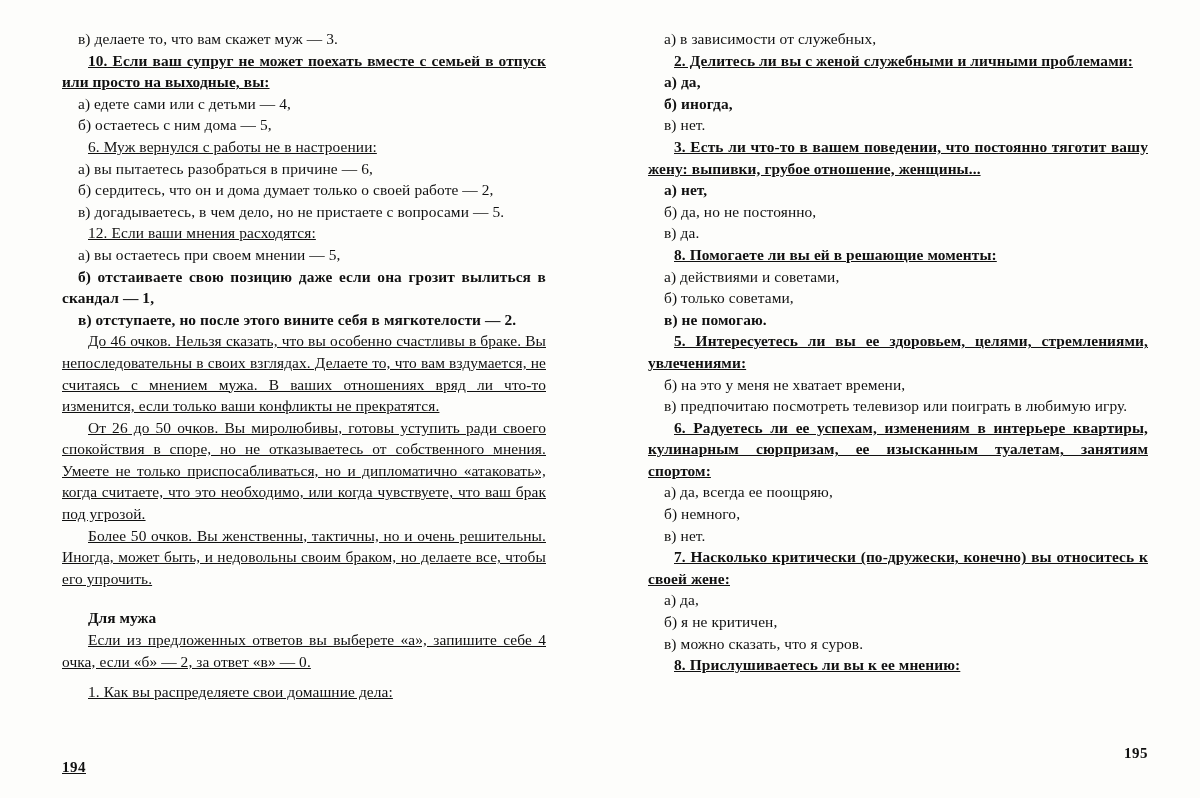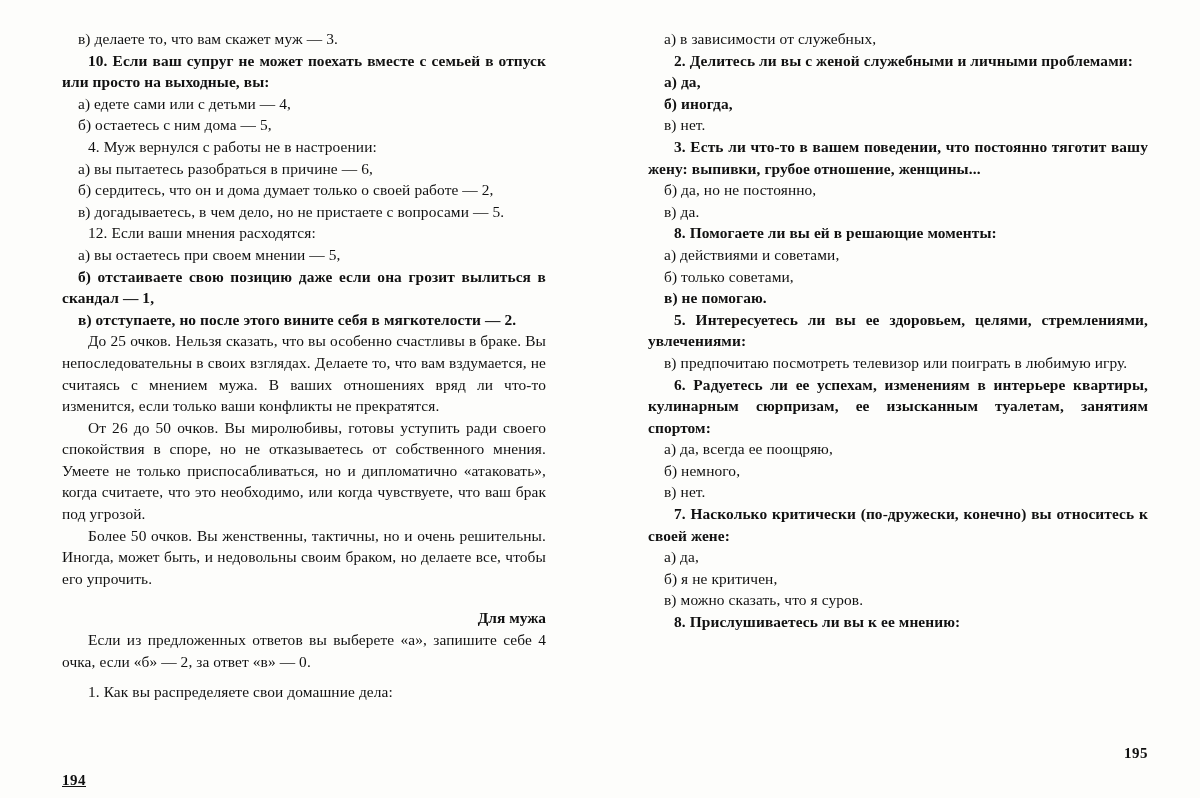--- a/index.html
+++ b/index.html
@@ -45,78 +45,78 @@
   .para {
     margin: 0 0 0 0;
     font-size: 15.4px;
     line-height: 21.6px;
     text-align: justify;
     text-justify: inter-word;
     letter-spacing: 0.1px;
   }
   .indent {
     text-indent: 26px;
+    text-decoration: underline;
   }
   .indent-sm {
     text-indent: 16px;
   }
   .b {
     font-weight: bold;
   }
   .spacer-sm {
     height: 9px;
   }
   .spacer-md {
     height: 18px;
   }
   .heading {
     font-size: 15.4px;
     line-height: 21.6px;
     font-weight: bold;
     text-indent: 26px;
     margin: 0;
-    text-align: right;
   }
   .folio {
     position: absolute;
     font-size: 15px;
     font-weight: bold;
     letter-spacing: 0.5px;
   }
   .folio-left {
     left: 62px;
-    bottom: 9px;
+    bottom: 22px;
     text-decoration: underline;
   }
   .folio-right {
     right: 52px;
     bottom: 36px;
   }
 </style>
 </head>
 <body>
 
 <div class="page">
   <div class="columns">
 
     <div class="col col-left">
 
       <p class="para indent-sm">в) делаете то, что вам скажет муж — 3.</p>
       <p class="para indent b">10. Если ваш супруг не может поехать вместе с семьей в отпуск или просто на выходные, вы:</p>
       <p class="para indent-sm">а) едете сами или с детьми — 4,</p>
       <p class="para indent-sm">б) остаетесь с ним дома — 5,</p>
-      <p class="para indent">4. Муж вернулся с работы не в настроении:</p>
+      <p class="para indent">6. Муж вернулся с работы не в настроении:</p>
       <p class="para indent-sm">а) вы пытаетесь разобраться в причине — 6,</p>
       <p class="para indent-sm">б) сердитесь, что он и дома думает только о своей работе — 2,</p>
       <p class="para indent-sm">в) догадываетесь, в чем дело, но не пристаете с вопросами — 5.</p>
       <p class="para indent">12. Если ваши мнения расходятся:</p>
       <p class="para indent-sm">а) вы остаетесь при своем мнении — 5,</p>
       <p class="para indent-sm b">б) отстаиваете свою позицию даже если она грозит вылиться в скандал — 1,</p>
       <p class="para indent-sm b">в) отступаете, но после этого вините себя в мягкотелости — 2.</p>
-      <p class="para indent">До 25 очков. Нельзя сказать, что вы особенно счастливы в браке. Вы непоследовательны в своих взглядах. Делаете то, что вам вздумается, не считаясь с мнением мужа. В ваших отношениях вряд ли что-то изменится, если только ваши конфликты не прекратятся.</p>
+      <p class="para indent">До 46 очков. Нельзя сказать, что вы особенно счастливы в браке. Вы непоследовательны в своих взглядах. Делаете то, что вам вздумается, не считаясь с мнением мужа. В ваших отношениях вряд ли что-то изменится, если только ваши конфликты не прекратятся.</p>
       <p class="para indent">От 26 до 50 очков. Вы миролюбивы, готовы уступить ради своего спокойствия в споре, но не отказываетесь от собственного мнения. Умеете не только приспосабливаться, но и дипломатично «атаковать», когда считаете, что это необходимо, или когда чувствуете, что ваш брак под угрозой.</p>
       <p class="para indent">Более 50 очков. Вы женственны, тактичны, но и очень решительны. Иногда, может быть, и недовольны своим браком, но делаете все, чтобы его упрочить.</p>
 
       <div class="spacer-md"></div>
 
       <p class="heading">Для мужа</p>
       <p class="para indent">Если из предложенных ответов вы выберете «а», запишите себе 4 очка, если «б» — 2, за ответ «в» — 0.</p>
 
       <div class="spacer-sm"></div>
 
@@ -125,27 +125,29 @@
     </div>
 
     <div class="col col-right">
 
       <p class="para indent-sm">а) в зависимости от служебных,</p>
       <p class="para indent b">2. Делитесь ли вы с женой служебными и личными проблемами:</p>
       <p class="para indent-sm b">а) да,</p>
       <p class="para indent-sm b">б) иногда,</p>
       <p class="para indent-sm">в) нет.</p>
       <p class="para indent b">3. Есть ли что-то в вашем поведении, что постоянно тяготит вашу жену: выпивки, грубое отношение, женщины...</p>
+      <p class="para indent-sm b">а) нет,</p>
       <p class="para indent-sm">б) да, но не постоянно,</p>
       <p class="para indent-sm">в) да.</p>
       <p class="para indent b">8. Помогаете ли вы ей в решающие моменты:</p>
       <p class="para indent-sm">а) действиями и советами,</p>
       <p class="para indent-sm">б) только советами,</p>
       <p class="para indent-sm b">в) не помогаю.</p>
       <p class="para indent b">5. Интересуетесь ли вы ее здоровьем, целями, стремлениями, увлечениями:</p>
+      <p class="para indent-sm">б) на это у меня не хватает времени,</p>
       <p class="para indent-sm">в) предпочитаю посмотреть телевизор или поиграть в любимую игру.</p>
       <p class="para indent b">6. Радуетесь ли ее успехам, изменениям в интерьере квартиры, кулинарным сюрпризам, ее изысканным туалетам, занятиям спортом:</p>
       <p class="para indent-sm">а) да, всегда ее поощряю,</p>
       <p class="para indent-sm">б) немного,</p>
       <p class="para indent-sm">в) нет.</p>
       <p class="para indent b">7. Насколько критически (по-дружески, конечно) вы относитесь к своей жене:</p>
       <p class="para indent-sm">а) да,</p>
       <p class="para indent-sm">б) я не критичен,</p>
       <p class="para indent-sm">в) можно сказать, что я суров.</p>
       <p class="para indent b">8. Прислушиваетесь ли вы к ее мнению:</p>

